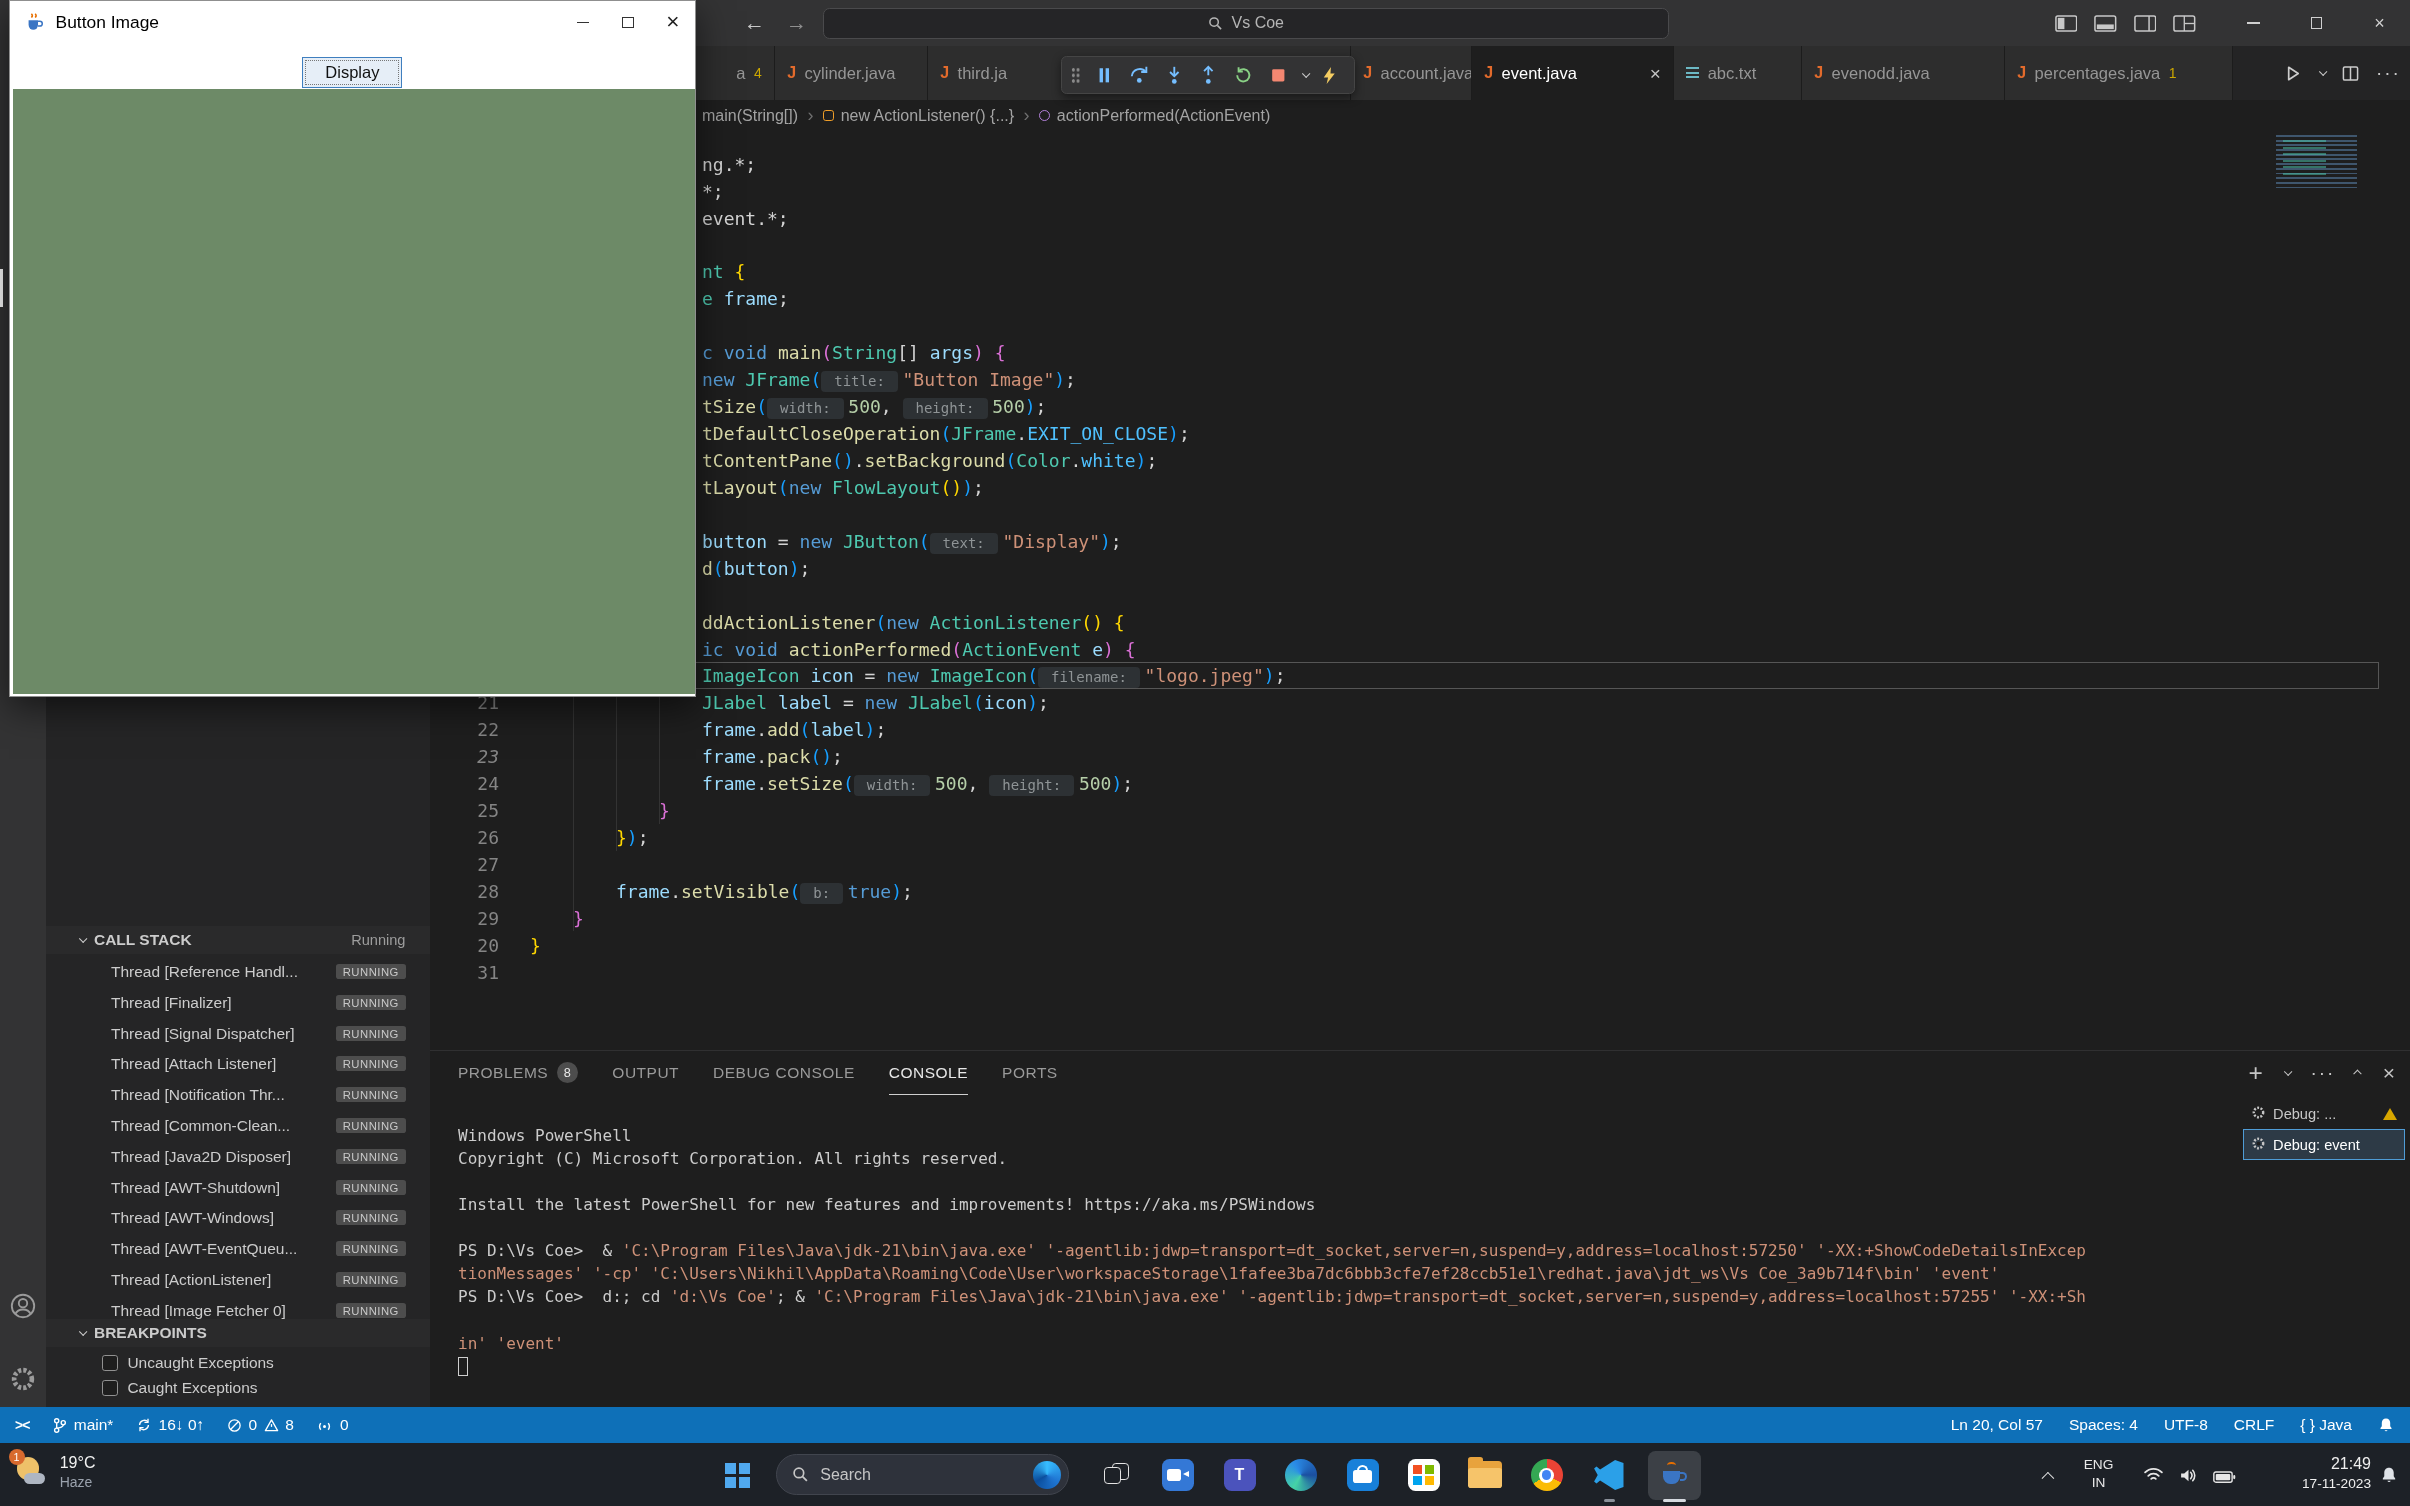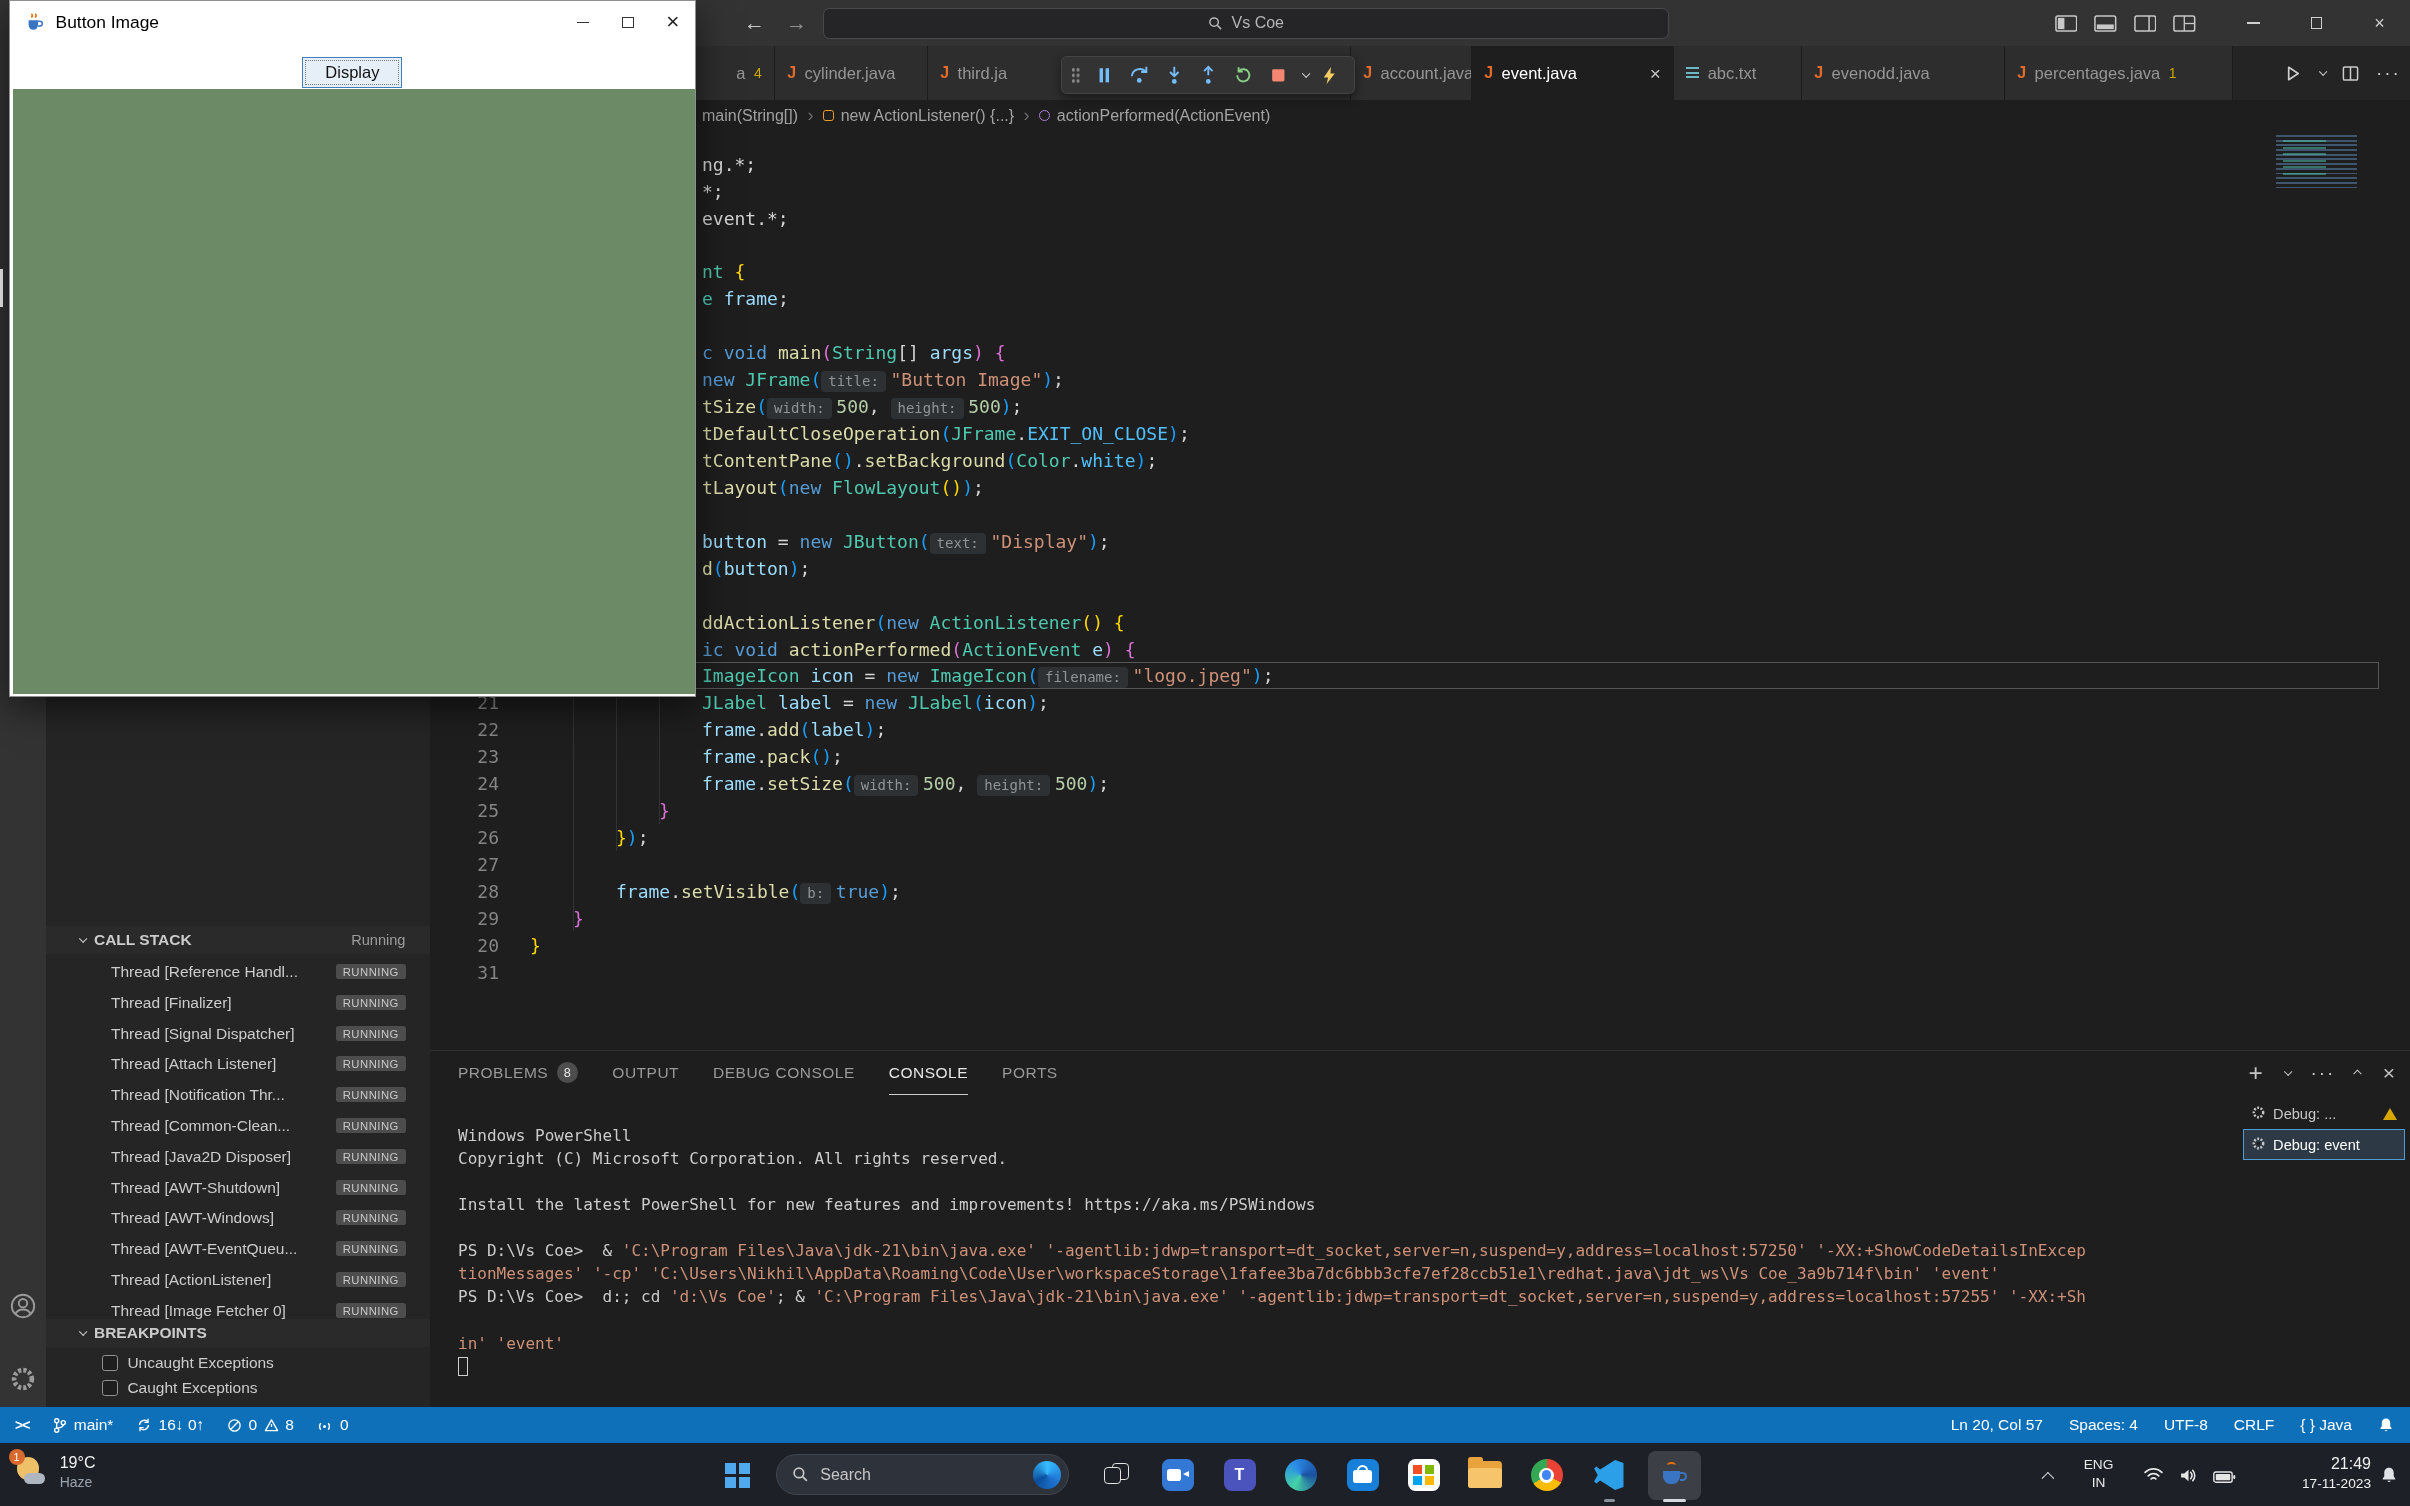--- a/index.html
+++ b/index.html
@@ -73,21 +73,21 @@
   .cbox{width:16px;height:16px;border:1.4px solid #919191;border-radius:2.8px;background:#1e1e1e;flex:none;}
 
   
   .editor{position:absolute;left:430px;top:131px;right:0;height:919px;background:#1e1e1e;overflow:hidden;}
   .lnum{position:absolute;width:69px;text-align:right;color:#858585;font:18px/27px "DejaVu Sans Mono",monospace;}
   .lnum.cur{color:#c6c6c6;}
   .cline{position:absolute;white-space:pre;font:18px/27px "DejaVu Sans Mono",monospace;color:#d4d4d4;}
   .tk-k{color:#569cd6}.tk-t{color:#4ec9b0}.tk-m{color:#dcdcaa}.tk-s{color:#ce9178}.tk-n{color:#b5cea8}
   .tk-v{color:#9cdcfe}.tk-c{color:#4fc1ff}.tk-p{color:#d4d4d4}
   .tk-b1{color:#ffd700}.tk-b2{color:#da70d6}.tk-b3{color:#179fff}
-  .tk-h{background:#2d3134;color:#8f9496;border-radius:4px;padding:0 7px;margin-right:4.7px;font-size:14px;
+  .tk-h{background:#2d3134;color:#8f9496;border-radius:4px;padding:0 13px;margin-right:4.7px;font-size:14px;
     display:inline-block;line-height:21px;font-family:"DejaVu Sans Mono",monospace;}
   .curlinebox{position:absolute;left:85px;top:531px;width:1864px;height:27px;border:0.9px solid #565656;}
   .iguide{position:absolute;width:0.9px;background:#333333;}
   .minimap{position:absolute;left:1846px;top:3.8px;width:81px;height:53px;opacity:.85;
     background:repeating-linear-gradient(180deg,rgba(100,150,200,.55) 0 1.9px,transparent 1.9px 4.7px);}
   .minimap2{position:absolute;left:1853px;top:9.4px;width:43px;height:38px;
     background:repeating-linear-gradient(180deg,rgba(78,201,176,.5) 0 1.9px,transparent 1.9px 6.6px);}
 
   
   .panel{position:absolute;left:430px;top:1050px;right:0;height:357px;background:#1e1e1e;border-top:0.9px solid #303031;}
@@ -445,21 +445,21 @@
           <div class="lnum" style="top: 343px;">13</div>
           <div class="lnum" style="top: 370px;">14</div>
           <div class="lnum" style="top: 397px;">15</div>
           <div class="lnum" style="top: 424px;">16</div>
           <div class="lnum" style="top: 451px;">17</div>
           <div class="lnum" style="top: 478px;">18</div>
           <div class="lnum" style="top: 505px;">19</div>
           <div class="lnum cur" style="top: 531px;">20</div>
           <div class="lnum" style="top: 558px;">21</div>
           <div class="lnum" style="top: 585px;">22</div>
-          <div class="lnum" style="top: 612px;">23</div>
+          <div class="lnum" style="top: 612px; font-style: italic;">23</div>
           <div class="lnum" style="top: 639px;">24</div>
           <div class="lnum" style="top: 666px;">25</div>
           <div class="lnum" style="top: 693px;">26</div>
           <div class="lnum" style="top: 720px;">27</div>
           <div class="lnum" style="top: 747px;">28</div>
           <div class="lnum" style="top: 774px;">29</div>
           <div class="lnum" style="top: 801px;">20</div>
           <div class="lnum" style="top: 828px;">31</div>
         </div>
       <div id="codelayer">

